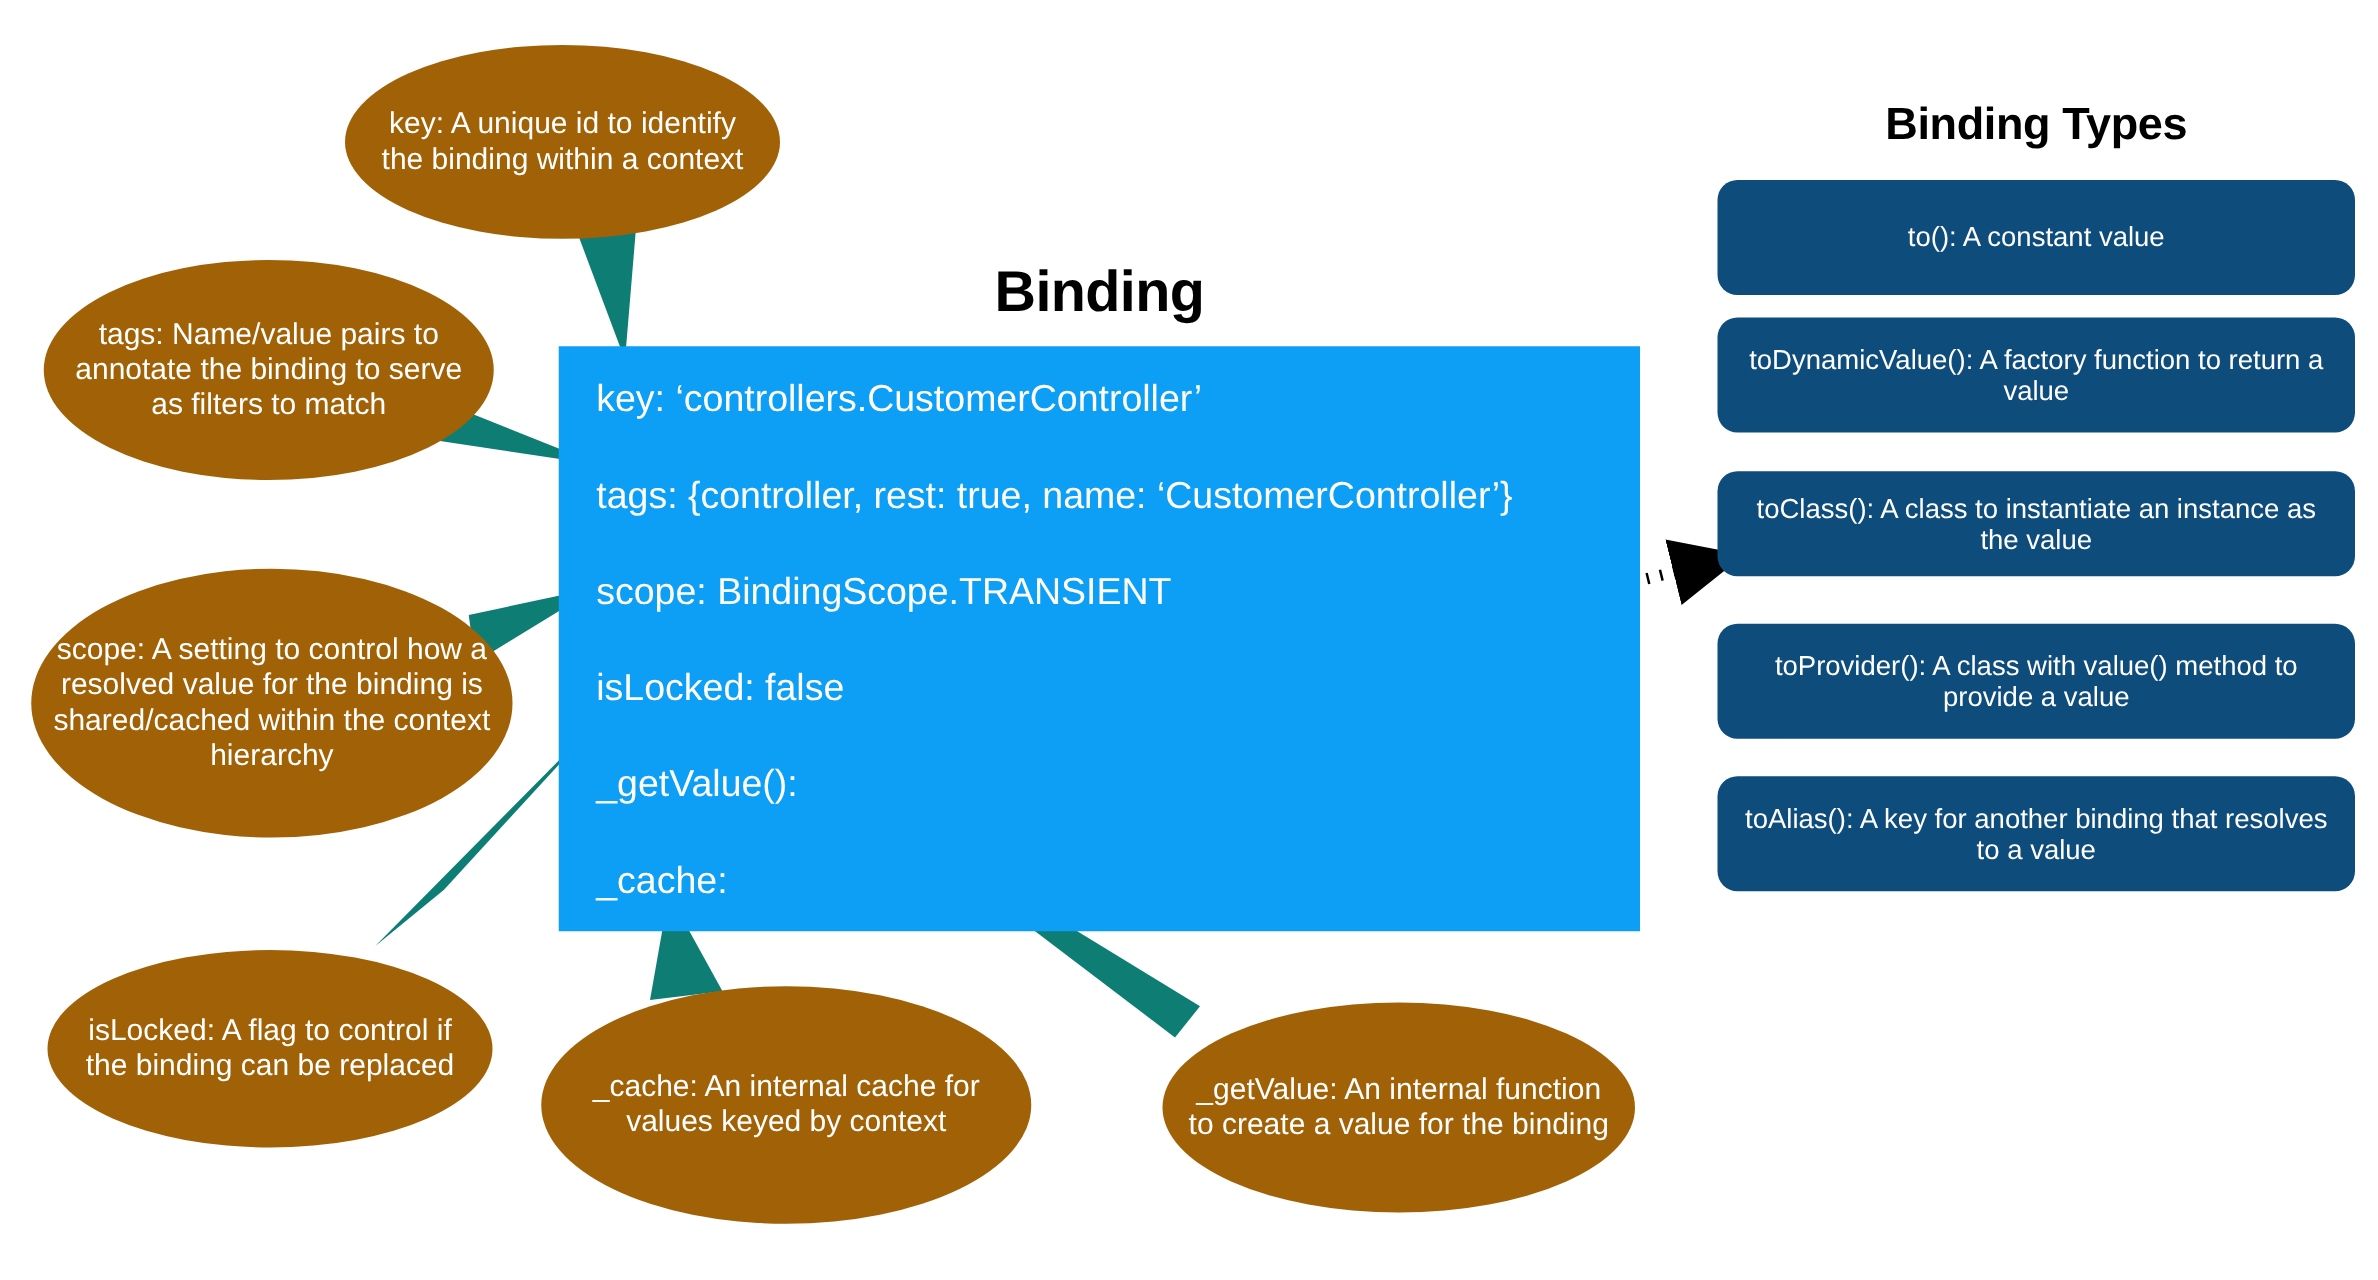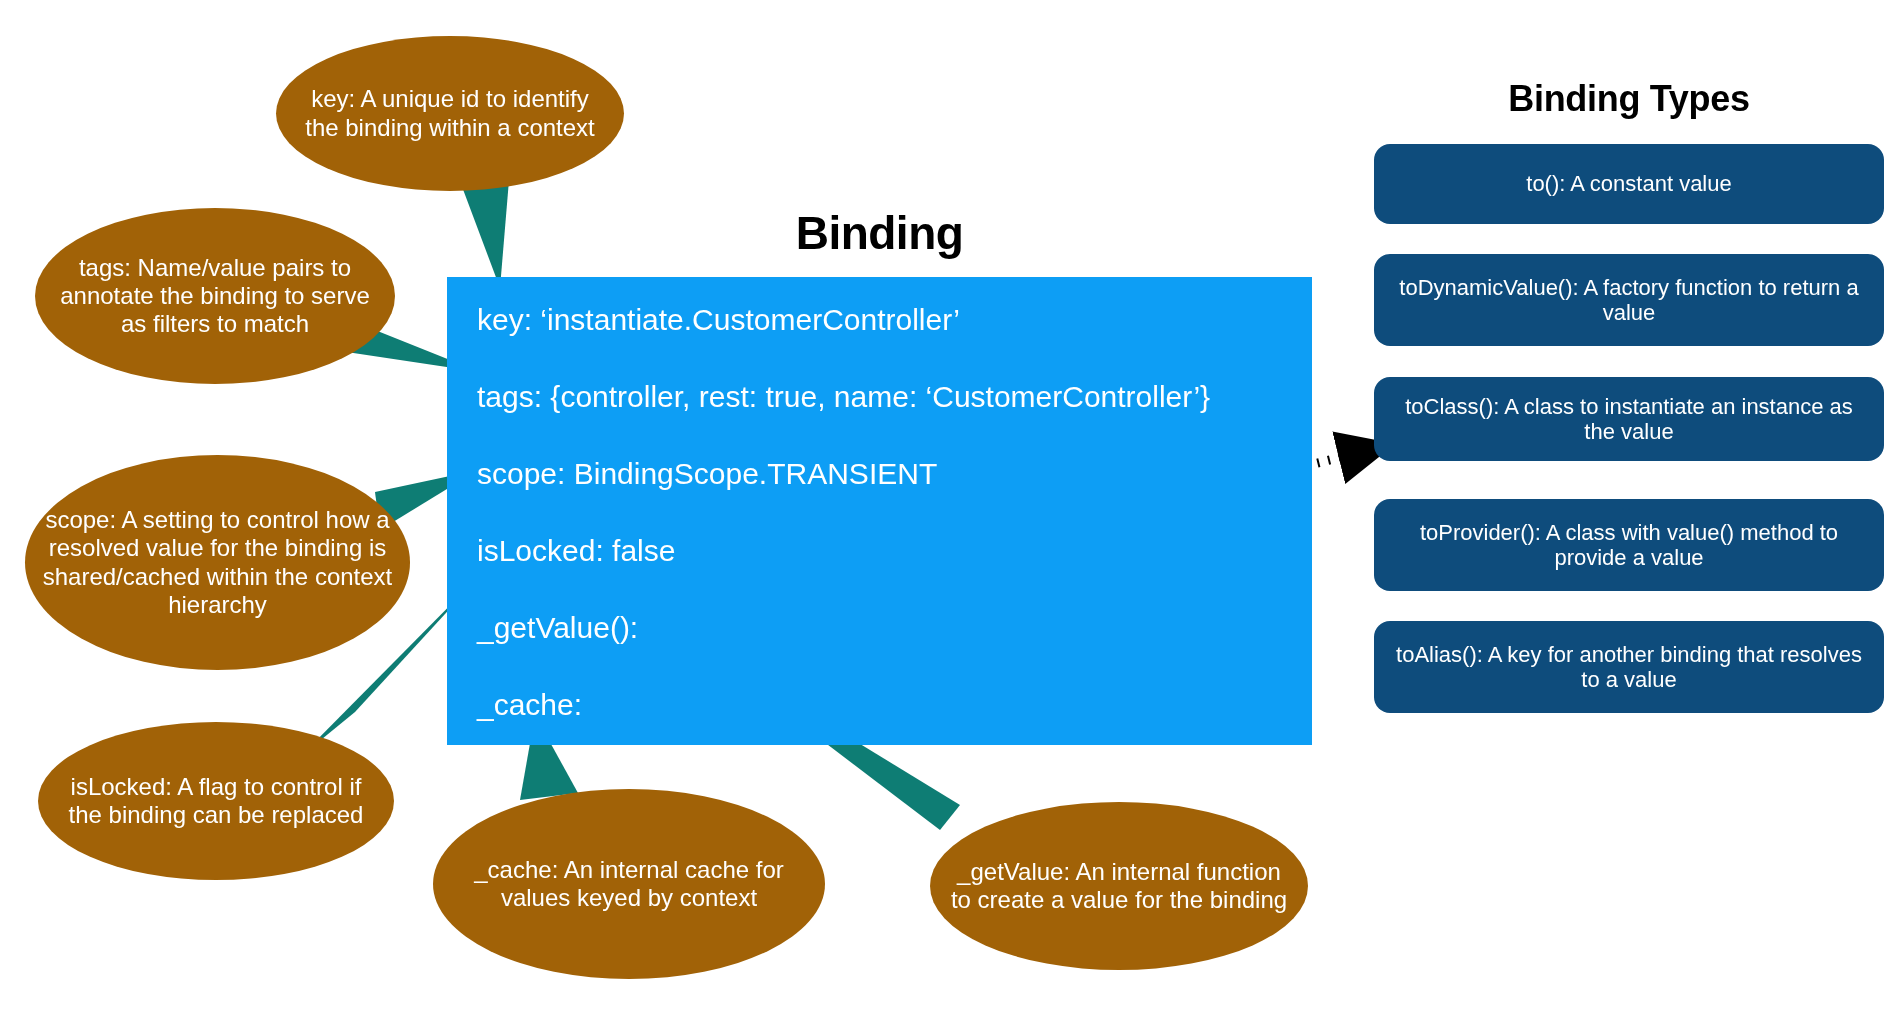--- a/index.html
+++ b/index.html
@@ -131,42 +131,42 @@
 
     <polygon fill="#0e7d74" points="520,800 578,793 535,715"></polygon>
 
     <polygon fill="#0e7d74" points="940,830 960,805 690,640"></polygon>
   </svg>
 
   
   <div class="binding-title">Binding</div>
 
   <div class="binding-card">
-    <div class="binding-row">key: ‘instantiate.CustomerController’</div>
+    <div class="binding-row">key: ‘controllers.CustomerController’</div>
     <div class="binding-row">tags: {controller, rest: true, name: ‘CustomerController’}</div>
     <div class="binding-row">scope: BindingScope.TRANSIENT</div>
     <div class="binding-row">isLocked: false</div>
     <div class="binding-row">_getValue():</div>
     <div class="binding-row">_cache:</div>
   </div>
 
   
   <svg id="wires-top" style="z-index:6" viewBox="0 0 1902 1024" width="1902" height="1024" preserveAspectRatio="none" overflow="visible">
     <defs>
       <marker id="arrowhead" markerWidth="7" markerHeight="7" refX="2.2" refY="3" orient="auto" markerUnits="strokeWidth">
         <path d="M0,0 L6.5,3 L0,6 z" fill="#000000"></path>
       </marker>
     </defs>
     <line x1="698" y1="616" x2="1358" y2="453" stroke="#000000" stroke-width="9" stroke-dasharray="2 9" stroke-linecap="butt" marker-end="url(#arrowhead)"></line>
   </svg>
 
   
   <div class="types-title">Binding Types</div>
 
-  <div class="type-pill" style="top:144px;height:80px;">
+  <div class="type-pill" style="top:144px;height:92px;">
     <span>to(): A constant value</span>
   </div>
   <div class="type-pill" style="top:254px;height:92px;">
     <span>toDynamicValue(): A factory function to return a value</span>
   </div>
   <div class="type-pill" style="top:377px;height:84px;">
     <span>toClass(): A class to instantiate an instance as the value</span>
   </div>
   <div class="type-pill" style="top:499px;height:92px;">
     <span>toProvider(): A class with value() method to provide a value</span>
@@ -181,21 +181,21 @@
   </div>
 
   <div class="bubble" style="left:35px;top:208px;width:360px;height:176px;">
     <span>tags: Name/value pairs to annotate the binding to serve as filters to match</span>
   </div>
 
   <div class="bubble" style="left:25px;top:455px;width:385px;height:215px;align-items:center;">
     <span>scope: A setting to control how a resolved value for the binding is shared/cached within the context hierarchy</span>
   </div>
 
-  <div class="bubble" style="left:38px;top:722px;width:356px;height:158px;">
+  <div class="bubble" style="left:38px;top:760px;width:356px;height:158px;">
     <span>isLocked: A flag to control if the binding can be replaced</span>
   </div>
 
   <div class="bubble" style="left:433px;top:789px;width:392px;height:190px;">
     <span>_cache: An internal cache for values keyed by context</span>
   </div>
 
   <div class="bubble" style="left:930px;top:802px;width:378px;height:168px;">
     <span>_getValue: An internal function to create a value for the binding</span>
   </div>

